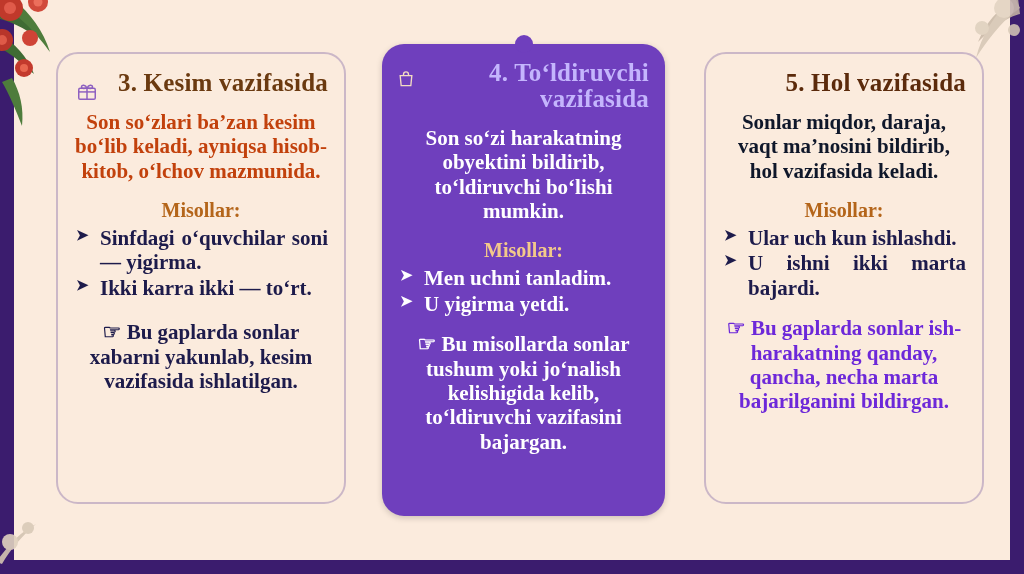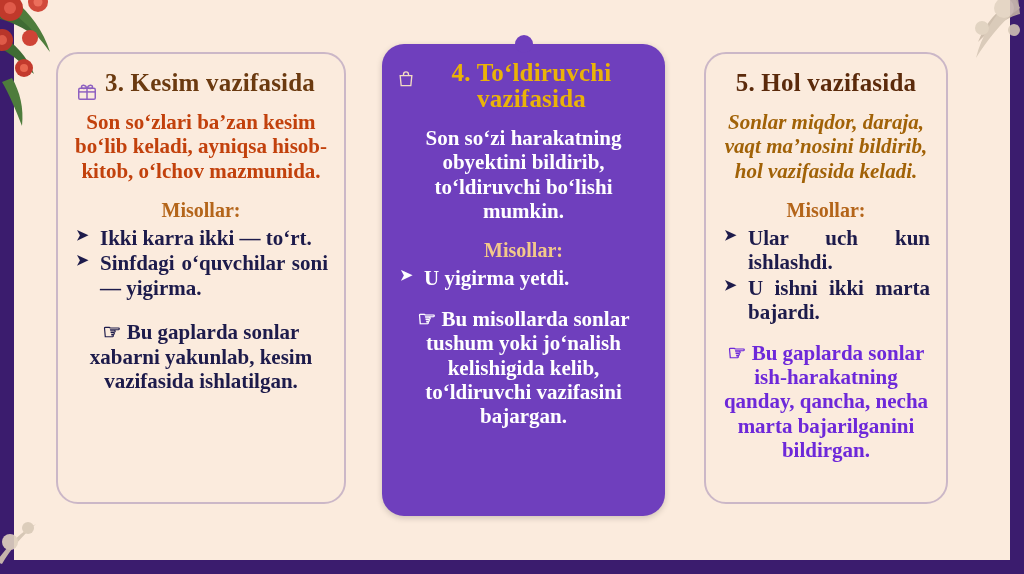--- a/index.html
+++ b/index.html
@@ -92,53 +92,54 @@
     top: -9px;
     margin-left: -9px;
     width: 18px;
     height: 18px;
     border-radius: 50%;
     background: #6f3fbd;
   }
   .card.c3 {
     left: 690px;
     top: 52px;
-    width: 244px;
+    width: 280px;
     height: 452px;
     background: #fbebdd;
     border: 2px solid #cbb7c7;
   }
 
   .card-title {
     font-weight: bold;
     font-size: 25px;
     line-height: 1.04;
     margin: 2px 0 14px 0;
     letter-spacing: 0.2px;
+    text-align: right;
   }
   .c1 .card-title { color: #6b3a10; padding-left: 18px; }
-  .c2 .card-title { color: #eab308; padding-left: 16px; }
+  .c2 .card-title { color: #c4b5fd; padding-left: 16px; }
   .c3 .card-title { color: #5b2a0b; }
 
   .icon-box {
     position: absolute;
     font-size: 22px;
     line-height: 1;
   }
   .c1 .icon-box { left: 18px; top: 26px; color: #8d5fc0; }
   .c2 .icon-box { left: 14px; top: 24px; color: #f3dcc2; }
 
   .body-text {
     font-size: 21px;
     line-height: 1.16;
     font-weight: bold;
   }
   .c1 .body-text { color: #c2410c; }
   .c2 .body-text { color: #ffffff; }
-  .c3 .body-text { color: #a16207; font-style: italic; }
+  .c3 .body-text { color: #0f172a; }
 
   .examples-label {
     font-weight: bold;
     font-size: 20px;
     margin: 16px 0 4px 0;
   }
   .c1 .examples-label { color: #b4651a; }
   .c2 .examples-label { color: #f3c98a; }
   .c3 .examples-label { color: #b4651a; }
 
@@ -235,37 +236,38 @@
           <path d="M3 13h18"></path>
           <path d="M12 9v12"></path>
           <path d="M12 9c-1.5-4-6-4-6-1.5S9.5 9 12 9z"></path>
           <path d="M12 9c1.5-4 6-4 6-1.5S14.5 9 12 9z"></path>
         </svg>
       </div>
       <div class="card-title">3. Kesim vazifasida</div>
       <div class="body-text">Son so‘zlari ba’zan kesim bo‘lib keladi, ayniqsa hisob-kitob, o‘lchov mazmunida.</div>
       <div class="examples-label">Misollar:</div>
       <ul class="bullets">
+        <li>Sinfdagi o‘quvchilar soni — yigirma.</li>
         <li>Ikki karra ikki — to‘rt.</li>
-        <li>Sinfdagi o‘quvchilar soni — yigirma.</li>
       </ul>
       <div class="note">☞ Bu gaplarda sonlar xabarni yakunlab, kesim vazifasida ishlatilgan.</div>
     </div>
 
     <div class="card c2">
       <div class="icon-box">
         <svg width="20" height="22" viewBox="0 0 24 24" fill="none" stroke="#f3dcc2" stroke-width="1.6">
           <path d="M5 8h14l-1.2 12H6.2L5 8z"></path>
           <path d="M9 8V6.5a3 3 0 0 1 6 0V8"></path>
         </svg>
       </div>
       <div class="card-title">4. To‘ldiruvchi vazifasida</div>
       <div class="body-text">Son so‘zi harakatning obyektini bildirib, to‘ldiruvchi bo‘lishi mumkin.</div>
       <div class="examples-label">Misollar:</div>
       <ul class="bullets">
+        <li>Men uchni tanladim.</li>
         <li>U yigirma yetdi.</li>
       </ul>
       <div class="note">☞ Bu misollarda sonlar tushum yoki jo‘nalish kelishigida kelib, to‘ldiruvchi vazifasini bajargan.</div>
     </div>
 
     <div class="card c3">
       <div class="card-title">5. Hol vazifasida</div>
       <div class="body-text">Sonlar miqdor, daraja, vaqt ma’nosini bildirib, hol vazifasida keladi.</div>
       <div class="examples-label">Misollar:</div>
       <ul class="bullets">

